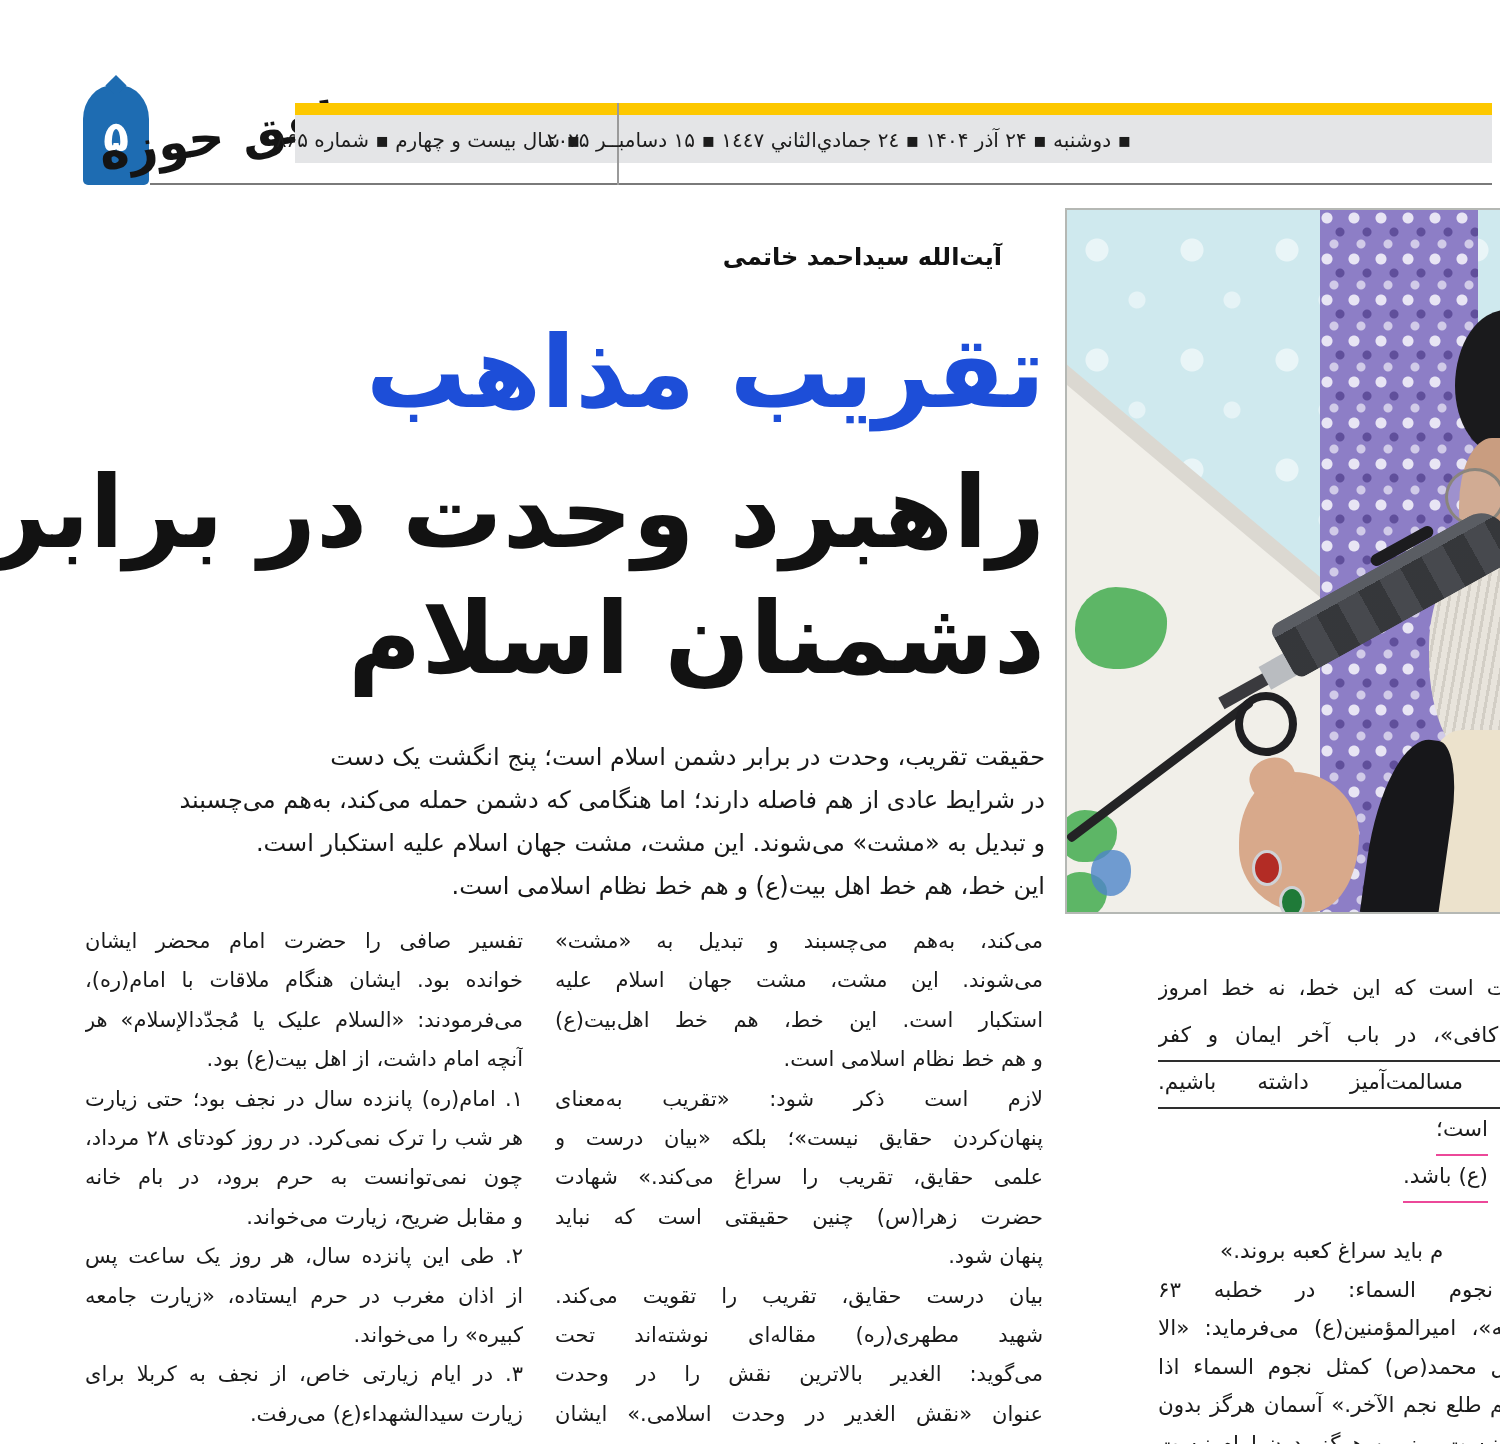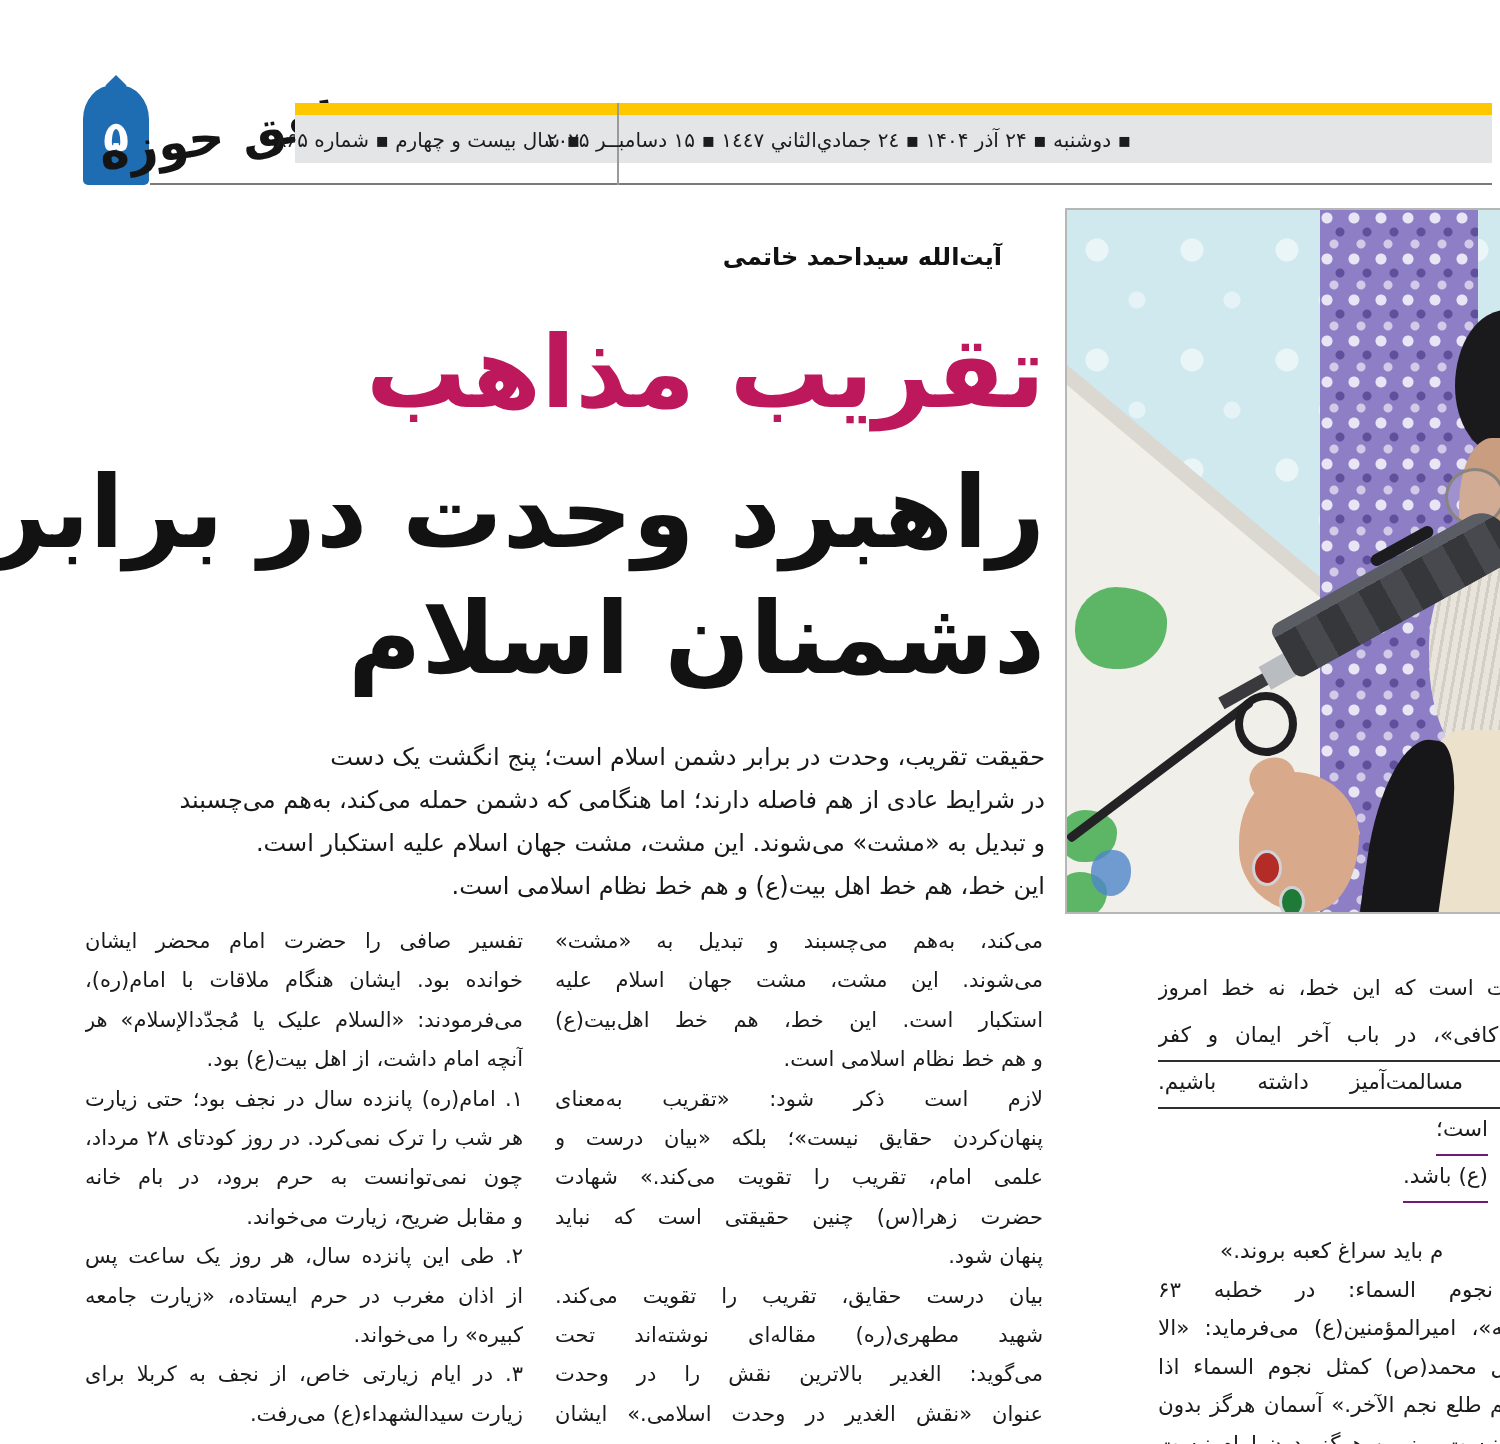--- a/index.html
+++ b/index.html
@@ -24,42 +24,42 @@
   #header-bar .yellow{height:12px;background:#fdc800;}
   #header-bar .gray{height:48px;background:#e4e5e7;}
   #bar-divider{left:617px;top:103px;width:2px;height:82px;background:#9a9a9a;}
   .bar-text{top:128px;direction:rtl;white-space:nowrap;font-size:20px;color:#1c1c1c;}
   #issue-info{right:920px;}
   #date-info{right:369px;}
 
   
   #byline{right:498px;top:243px;font-size:24px;font-weight:bold;color:#111;direction:rtl;white-space:nowrap;}
   .hl{right:455px;direction:rtl;font-weight:bold;white-space:nowrap;line-height:1.1;}
-  #hl-blue{top:318px;font-size:100px;color:#be185d;}
+  #hl-blue{top:318px;font-size:100px;color:#1d4ed8;}
   #hl-black1{top:458px;font-size:100px;color:#121212;}
   #hl-black2{top:584px;font-size:100px;color:#121212;}
 
   #lede{right:455px;top:736px;width:825px;direction:rtl;color:#181818;}
   #lede .ln{font-size:24px;line-height:43px;text-align:right;white-space:nowrap;}
 
   
   .col{top:922px;height:522px;overflow:hidden;direction:rtl;color:#1b1b1b;}
   #col1{left:85px;width:438px;}
   #col2{left:555px;width:488px;}
   .col .ln{height:39.4px;line-height:39.4px;font-size:21px;
     text-align:justify;text-align-last:justify;overflow:hidden;}
   .col .ln.end{text-align:left;text-align-last:right;}
 
   
   #col3q{left:1158px;top:968px;width:402px;direction:rtl;color:#1b1b1b;}
   #col3q .ln{height:47px;line-height:40px;font-size:21.5px;text-align:justify;text-align-last:justify;overflow:hidden;}
   #col3q .ln.rule{border-bottom:2px solid #2e2e2e;height:45px;}
   #col3q .ln.stubline{text-align:left;text-align-last:left;direction:rtl;padding-left:0;
     text-align:right;text-align-last:right;padding-right:72px;box-sizing:border-box;}
-  #col3q .stub{display:inline-block;border-bottom:2px solid #701a75;padding-bottom:5px;}
+  #col3q .stub{display:inline-block;border-bottom:2px solid #ec4899;padding-bottom:5px;}
   #col3b{left:1158px;top:1232px;width:402px;height:212px;overflow:hidden;direction:rtl;color:#1b1b1b;}
   #col3b .ln{height:38.5px;line-height:38.5px;font-size:21.5px;text-align:justify;text-align-last:justify;overflow:hidden;}
   #col3b .ln.short{text-align:left;text-align-last:left;padding-left:62px;box-sizing:border-box;white-space:nowrap;}
 
   
   #photo{left:1065px;top:208px;width:433px;height:702px;border:2px solid #b5b8b4;
     overflow:hidden;background:#cfe9ee;}
   #photo .pattern{position:absolute;inset:0;
     background-image:
       radial-gradient(circle 14px at 30px 40px, rgba(255,255,255,.55) 0 11px, transparent 12px),
@@ -191,21 +191,21 @@
   <div class="ln">۴. حضرت امام خمینی(ره) نمازی که در مسجد</div>
 </div>
 
 <div class="abs col" id="col2">
   <div class="ln">می‌کند، به‌هم می‌چسبند و تبدیل به «مشت»</div>
   <div class="ln">می‌شوند. این مشت، مشت جهان اسلام علیه</div>
   <div class="ln">استکبار است. این خط، هم خط اهل‌بیت(ع)</div>
   <div class="ln end">و هم خط نظام اسلامی است.</div>
   <div class="ln">لازم است ذکر شود: «تقریب به‌معنای</div>
   <div class="ln">پنهان‌کردن حقایق نیست»؛ بلکه «بیان درست و</div>
-  <div class="ln">علمی امام، تقریب را تقویت می‌کند.» شهادت</div>
+  <div class="ln">علمی حقایق، تقریب را سراغ می‌کند.» شهادت</div>
   <div class="ln">حضرت زهرا(س) چنین حقیقتی است که نباید</div>
   <div class="ln end">پنهان شود.</div>
   <div class="ln">بیان درست حقایق، تقریب را تقویت می‌کند.</div>
   <div class="ln">شهید مطهری(ره) مقاله‌ای نوشته‌اند تحت</div>
   <div class="ln">می‌گوید: الغدیر بالاترین نقش را در وحدت</div>
   <div class="ln">عنوان «نقش الغدیر در وحدت اسلامی.» ایشان</div>
   <div class="ln">داشته و چنین مطالبی در تقویت وحدت مؤثر است</div>
 </div>
 
 <div class="abs" id="col3q">

